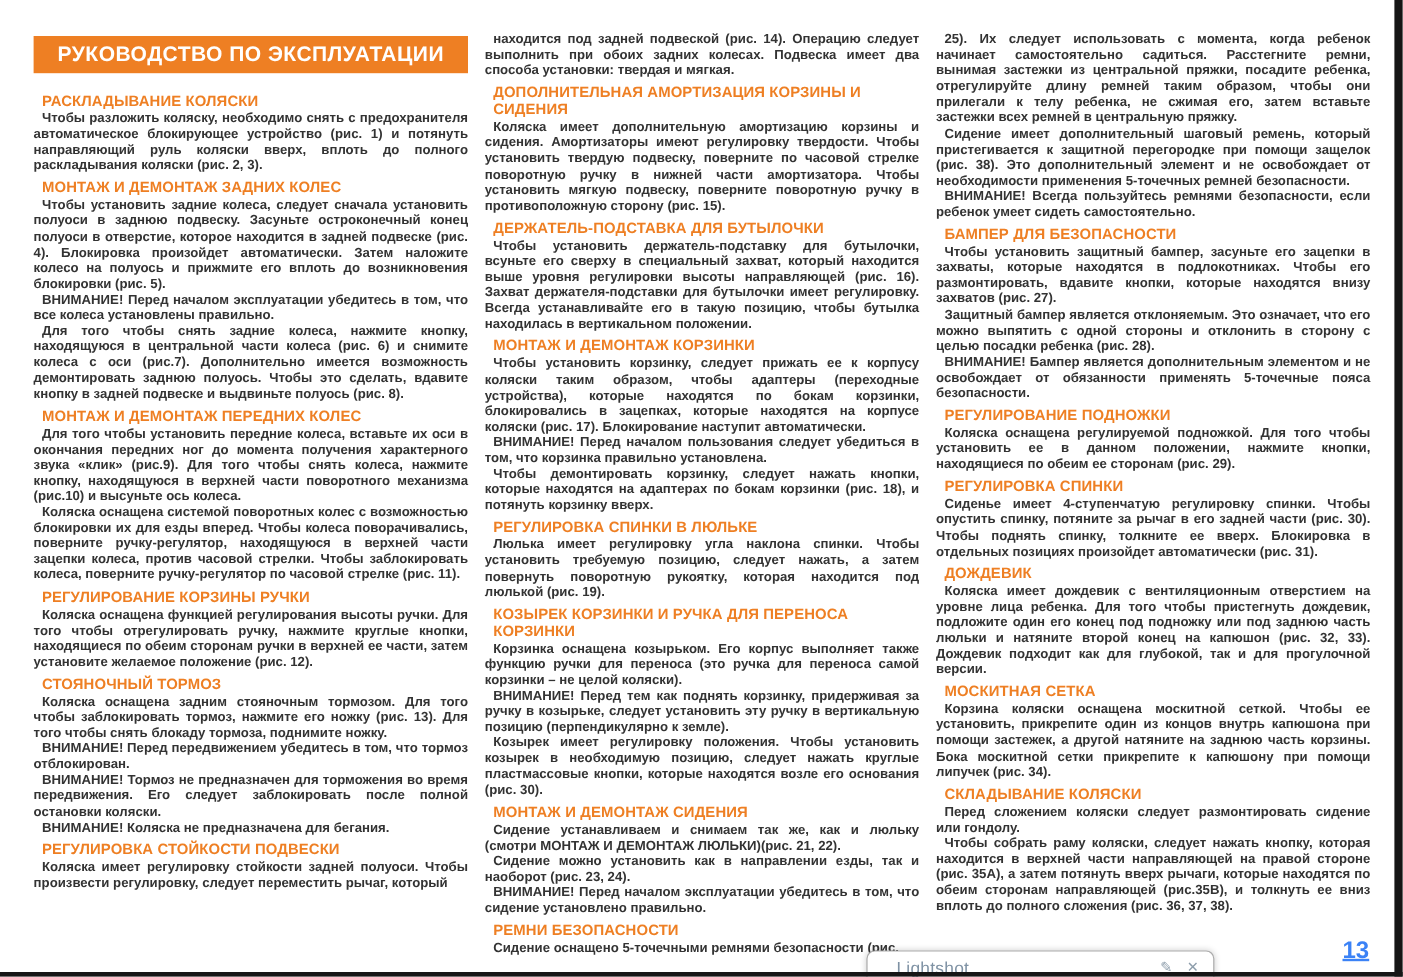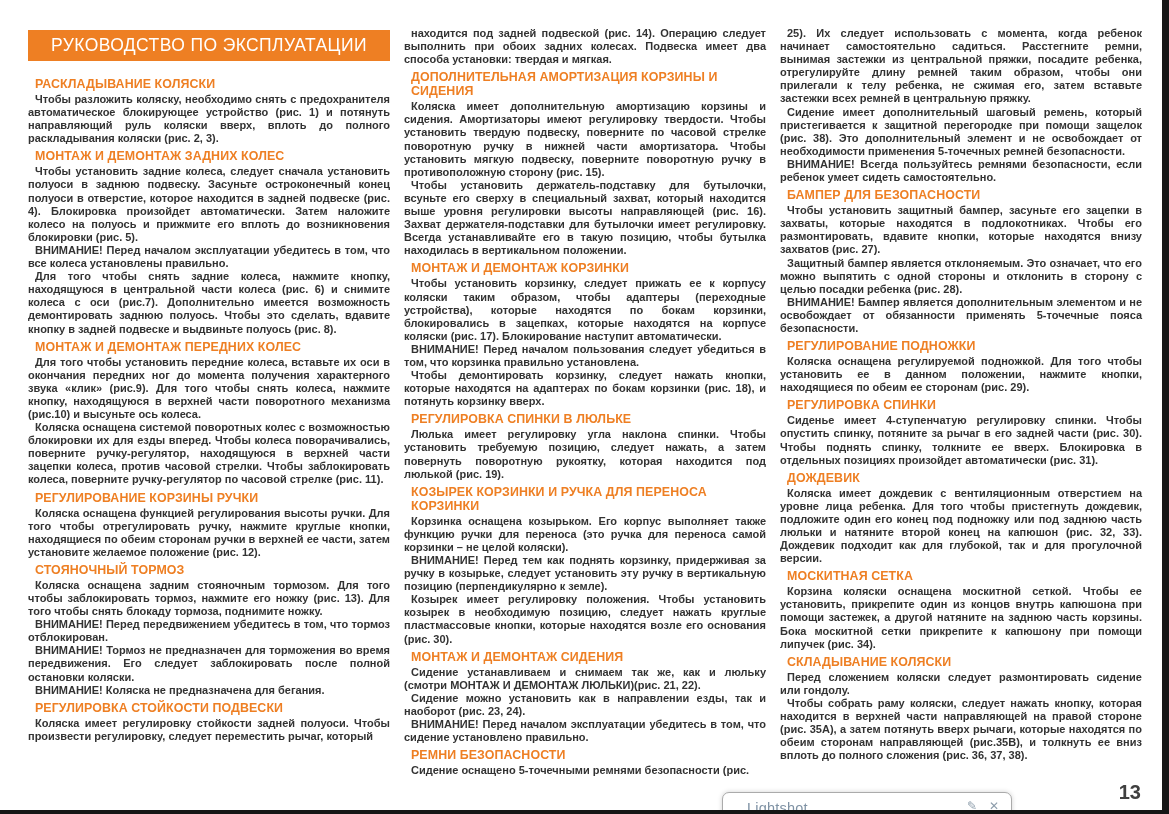--- a/index.html
+++ b/index.html
@@ -16,40 +16,40 @@
     position: absolute; left: 28px; top: 0;
     display: flex; gap: 14px;
   }
   .col { width: 362px; }
   .col-1 { padding-top: 30px; }
   .col-2, .col-3 { padding-top: 27px; }
   .banner {
     height: 31px; line-height: 31px;
     background: var(--accent, #EE7F23);
     color: #ffffff;
-    font-weight: normal; font-size: 17.5px; letter-spacing: 0.4px;
+    font-weight: bold; font-size: 17.5px; letter-spacing: 0.4px;
     text-align: center;
     margin-bottom: 16px;
   }
   .sec-h {
     color: var(--accent, #EE7F23);
     font-size: 12.4px; font-weight: bold;
     margin: 4px 0 2px 0; padding-left: 7px;
     letter-spacing: 0.1px;
   }
   .sec-p {
     margin: 0;
     font-size: 11px; line-height: 13.1px;
     text-align: justify; text-indent: 7px;
     color: #333333;
     font-weight: bold;
   }
   .page-number {
     position: absolute; right: 28px; bottom: 10px;
-    font-size: 20px; font-weight: bold; color: #404040;
+    font-size: 20px; font-weight: bold; color: #3b82f6; text-decoration: underline;
   }
   .popup {
     position: absolute; left: 722px; top: 792px;
     width: 290px; height: 30px;
     background: #ffffff;
     border: 1px solid #ababab;
     border-radius: 7px 7px 0 0;
     box-shadow: 0 0 5px rgba(0,0,0,0.18);
     display: flex; align-items: flex-start;
     padding: 7px 12px 0 24px;
@@ -95,20 +95,21 @@
         <p class="sec-p">ВНИМАНИЕ! Тормоз не предназначен для торможения во время передвижения. Его следует заблокировать после полной остановки коляски.</p>
         <p class="sec-p">ВНИМАНИЕ! Коляска не предназначена для бегания.</p>
         <h3 class="sec-h">РЕГУЛИРОВКА СТОЙКОСТИ ПОДВЕСКИ</h3>
         <p class="sec-p">Коляска имеет регулировку стойкости задней полуоси. Чтобы произвести регулировку, следует переместить рычаг, который</p>
       </div>
   </div>
   <div class="col col-2">
       <p class="sec-p">находится под задней подвеской (рис. 14). Операцию следует выполнить при обоих задних колесах. Подвеска имеет два способа установки: твердая и мягкая.</p>
       <h3 class="sec-h">ДОПОЛНИТЕЛЬНАЯ АМОРТИЗАЦИЯ КОРЗИНЫ И СИДЕНИЯ</h3>
       <p class="sec-p">Коляска имеет дополнительную амортизацию корзины и сидения. Амортизаторы имеют регулировку твердости. Чтобы установить твердую подвеску, поверните по часовой стрелке поворотную ручку в нижней части амортизатора. Чтобы установить мягкую подвеску, поверните поворотную ручку в противоположную сторону (рис. 15).</p>
+      <h3 class="sec-h">ДЕРЖАТЕЛЬ-ПОДСТАВКА ДЛЯ БУТЫЛОЧКИ</h3>
       <p class="sec-p">Чтобы установить держатель-подставку для бутылочки, всуньте его сверху в специальный захват, который находится выше уровня регулировки высоты направляющей (рис. 16). Захват держателя-подставки для бутылочки имеет регулировку. Всегда устанавливайте его в такую позицию, чтобы бутылка находилась в вертикальном положении.</p>
       <h3 class="sec-h">МОНТАЖ И ДЕМОНТАЖ КОРЗИНКИ</h3>
       <p class="sec-p">Чтобы установить корзинку, следует прижать ее к корпусу коляски таким образом, чтобы адаптеры (переходные устройства), которые находятся по бокам корзинки, блокировались в зацепках, которые находятся на корпусе коляски (рис. 17). Блокирование наступит автоматически.</p>
       <p class="sec-p">ВНИМАНИЕ! Перед началом пользования следует убедиться в том, что корзинка правильно установлена.</p>
       <p class="sec-p">Чтобы демонтировать корзинку, следует нажать кнопки, которые находятся на адаптерах по бокам корзинки (рис. 18), и потянуть корзинку вверх.</p>
       <h3 class="sec-h">РЕГУЛИРОВКА СПИНКИ В ЛЮЛЬКЕ</h3>
       <p class="sec-p">Люлька имеет регулировку угла наклона спинки. Чтобы установить требуемую позицию, следует нажать, а затем повернуть поворотную рукоятку, которая находится под люлькой (рис. 19).</p>
       <h3 class="sec-h">КОЗЫРЕК КОРЗИНКИ И РУЧКА ДЛЯ ПЕРЕНОСА КОРЗИНКИ</h3>
       <p class="sec-p">Корзинка оснащена козырьком. Его корпус выполняет также функцию ручки для переноса (это ручка для переноса самой корзинки – не целой коляски).</p>
       <p class="sec-p">ВНИМАНИЕ! Перед тем как поднять корзинку, придерживая за ручку в козырьке, следует установить эту ручку в вертикальную позицию (перпендикулярно к земле).</p>

